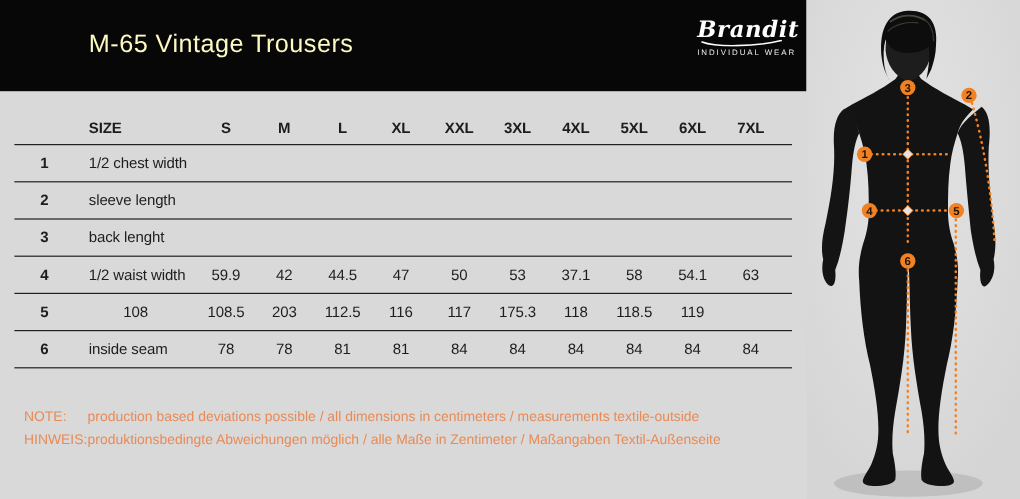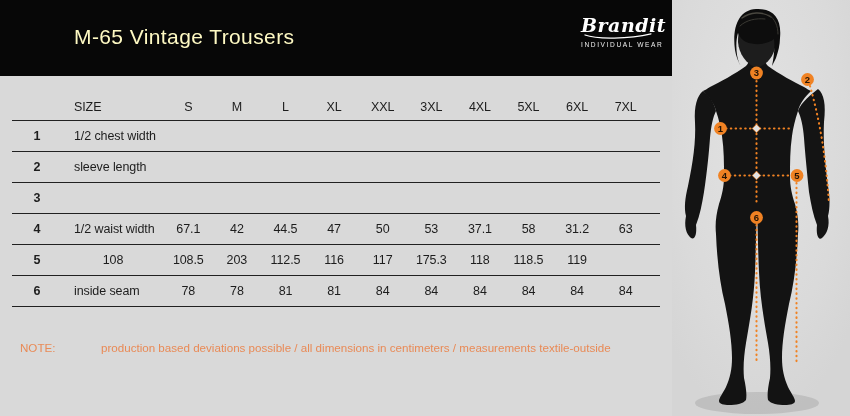--- a/index.html
+++ b/index.html
@@ -29,24 +29,24 @@
   .thead,.trow{
     display:grid;grid-template-columns:50px 102px repeat(10,1fr);
     padding-right:10px;box-sizing:border-box;
   }
   .thead{height:45px;align-items:end;padding-bottom:6px;border-bottom:1.8px solid #212121;}
   .trow{height:31px;align-items:center;border-bottom:1.6px solid #212121;}
   .cell{font-size:12.5px;letter-spacing:-0.1px;}
   .cell.num{text-align:center;font-weight:700;}
   .cell.label{padding-left:12px;}
   .cell.val{text-align:center;}
-  .cell.hdr{font-weight:400;}
+  .cell.hdr{font-weight:700;}
   
   .notes{position:absolute;left:20px;top:339px;font-size:11.6px;line-height:18.6px;color:#e98a56;}
-  .note-row{display:grid;grid-template-columns:53px auto;white-space:nowrap;gap:28px;}
+  .note-row{display:grid;grid-template-columns:53px auto;white-space:nowrap;}
   
   .figure-panel{position:absolute;right:0;top:0;width:178px;height:416px;}
 </style>
 </head>
 <body>
 
 <div class="stage">
 
   <div class="header-bar">
     <div class="page-title">M-65 Vintage Trousers</div>
@@ -100,44 +100,45 @@
       <div class="cell val"></div>
       <div class="cell val"></div>
       <div class="cell val"></div>
       <div class="cell val"></div>
       <div class="cell val"></div>
       <div class="cell val"></div>
     </div>
 
     <div class="trow">
       <div class="cell num">3</div>
+      <div class="cell label">back lenght</div>
       <div class="cell val"></div>
       <div class="cell val"></div>
       <div class="cell val"></div>
       <div class="cell val"></div>
       <div class="cell val"></div>
       <div class="cell val"></div>
       <div class="cell val"></div>
       <div class="cell val"></div>
       <div class="cell val"></div>
       <div class="cell val"></div>
     </div>
 
     <div class="trow">
       <div class="cell num">4</div>
       <div class="cell label">1/2 waist width</div>
-      <div class="cell val">67.1</div>
+      <div class="cell val">59.9</div>
       <div class="cell val">42</div>
       <div class="cell val">44.5</div>
       <div class="cell val">47</div>
       <div class="cell val">50</div>
       <div class="cell val">53</div>
       <div class="cell val">37.1</div>
       <div class="cell val">58</div>
-      <div class="cell val">31.2</div>
+      <div class="cell val">54.1</div>
       <div class="cell val">63</div>
     </div>
 
     <div class="trow">
       <div class="cell num">5</div>
       <div class="cell val">108</div>
       <div class="cell val">108.5</div>
       <div class="cell val">203</div>
       <div class="cell val">112.5</div>
       <div class="cell val">116</div>
@@ -162,20 +163,24 @@
       <div class="cell val">84</div>
       <div class="cell val">84</div>
     </div>
   </div>
 
   <div class="notes">
     <div class="note-row">
       <span>NOTE:</span>
       <span>production based deviations possible / all dimensions in centimeters / measurements textile-outside</span>
     </div>
+    <div class="note-row">
+      <span>HINWEIS:</span>
+      <span>produktionsbedingte Abweichungen möglich / alle Maße in Zentimeter / Maßangaben Textil-Außenseite</span>
+    </div>
   </div>
 
   <div class="figure-panel">
     <svg width="178" height="416" viewBox="0 0 178 416">
       <defs>
         <radialGradient id="halo" cx="48%" cy="32%" r="70%">
           <stop offset="0%" stop-color="#e2e2e2"></stop>
           <stop offset="70%" stop-color="#dadada"></stop>
           <stop offset="100%" stop-color="#d5d5d5"></stop>
         </radialGradient>

